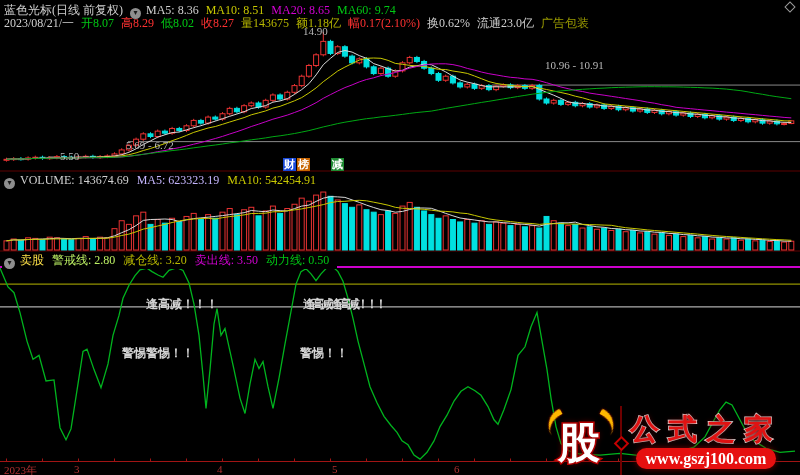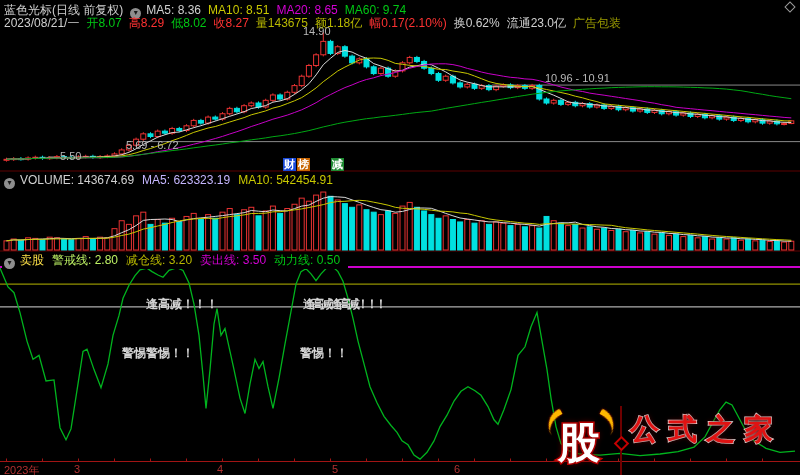--- a/index.html
+++ b/index.html
@@ -1,17 +1,17 @@
 <!DOCTYPE html>
 <html><head>
 <meta charset="utf-8">
 <style>
   html,body{margin:0;padding:0;background:#000;}
   .screen{position:relative;width:800px;height:475px;background:#000;overflow:hidden;
-          font-family:Liberation Sans, sans-serif;font-size:12px;color:#ccc;}
+          font-family:Liberation Serif, serif;font-size:12px;color:#ccc;}
   svg#chart-svg{position:absolute;left:0;top:0;z-index:1;}
   .hdr-row{position:absolute;left:4px;white-space:nowrap;z-index:5;}
   .hdr-row span.tok{margin-right:7px;}
   .chev{display:inline-block;width:11px;height:11px;border-radius:50%;background:#8e8e8e;color:#1a1a1a;
         font-size:8px;line-height:10px;text-align:center;vertical-align:-1px;margin-right:5px;}
   .pane-hdr{position:absolute;left:2px;white-space:nowrap;z-index:5;background:#000;padding-left:2px;}
   .pane-hdr span.tok{margin-right:8px;}
   .chart-label{position:absolute;z-index:4;color:#b8b8b8;font-size:11px;white-space:nowrap;}
   .ind-note{position:absolute;z-index:4;color:#d4d4d4;font-size:12px;font-weight:bold;white-space:nowrap;}
   .squish{letter-spacing:-3px;}
@@ -424,21 +424,21 @@
   <div class="hdr-row" style="top:2px;">
     <span class="tok" style="color:#d0d0d0;">蓝色光标(日线 前复权)</span><span class="chev">▾</span><span id="ma-tokens"><span class="tok" style="color: rgb(208, 208, 208);">MA5: 8.36</span><span class="tok" style="color: rgb(200, 200, 0);">MA10: 8.51</span><span class="tok" style="color: rgb(212, 0, 212);">MA20: 8.65</span><span class="tok" style="color: rgb(0, 200, 20);">MA60: 9.74</span></span>
   </div>
 
   <div class="hdr-row" style="top:15px;" id="info-tokens"><span class="tok" style="color: rgb(208, 208, 208);">2023/08/21/一</span><span class="tok" style="color: rgb(0, 200, 20);">开8.07</span><span class="tok" style="color: rgb(255, 50, 50);">高8.29</span><span class="tok" style="color: rgb(0, 200, 20);">低8.02</span><span class="tok" style="color: rgb(255, 50, 50);">收8.27</span><span class="tok" style="color: rgb(184, 184, 0);">量143675</span><span class="tok" style="color: rgb(184, 184, 0);">额1.18亿</span><span class="tok" style="color: rgb(255, 50, 50);">幅0.17(2.10%)</span><span class="tok" style="color: rgb(208, 208, 208);">换0.62%</span><span class="tok" style="color: rgb(208, 208, 208);">流通23.0亿</span><span class="tok" style="color: rgb(154, 154, 0);">广告包装</span></div>
 
   <div class="diamond-tr"></div>
 
   <div id="candle-labels">
       <div class="chart-label" style="left: 303px; top: 25px;">14.90</div>
-      <div class="chart-label" style="left: 545px; top: 72px;">10.96 - 10.91</div>
+      <div class="chart-label" style="left: 545px; top: 59px;">10.96 - 10.91</div>
       <div class="chart-label" style="left: 126px; top: 139px;">5.69 - 6.72</div>
       <div class="chart-label" style="left: 60px; top: 150px;">5.50</div>
     </div>
 
   <div class="fn-icons" id="fn-icons">
       <div class="fn-icon" style="background: rgb(24, 72, 216); left: 283px;">财</div>
       <div class="fn-icon" style="background: rgb(200, 100, 0); left: 297px;">榜</div>
       <div class="fn-icon" style="background: rgb(30, 138, 50); left: 331px;">减</div>
     </div>
 
@@ -469,16 +469,17 @@
     <div class="wm-logo">
       <span class="horn horn-l"></span>
       <span class="horn horn-r"></span>
       <span class="wm-gu">股</span>
     </div>
     <div class="wm-sep">
       <span class="wm-diamond"></span>
     </div>
     <div class="wm-right">
       <div class="wm-brand">公式之家</div>
+      <div class="wm-pill">www.gszj100.com</div>
     </div>
   </div>
 
 </div>
 
 </body></html>

